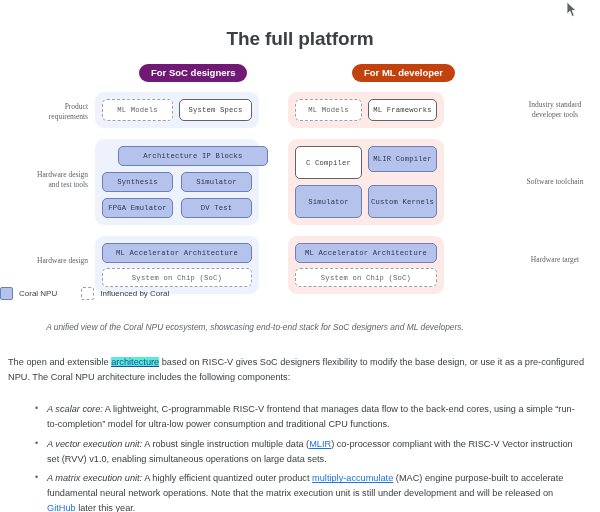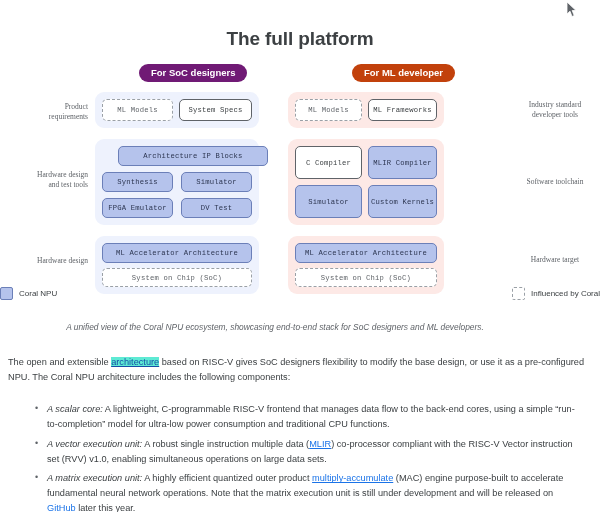--- a/index.html
+++ b/index.html
@@ -71,33 +71,32 @@
     display:flex;
     align-items:center;
     justify-content:center;
     text-align:center;
   }
   .cell.solid  { background:#b5c3ec; border:1px solid #6b7fb8; color:#2c3550; }
   .cell.white  { background:#ffffff; border:1px solid #5f6368; }
   .cell.dashed { background:#ffffff; border:1px dashed #9aa0a6; color:#5f6368; }
 
   
-  .legend { position:absolute; left:0; top:287px; width:600px; display:flex; justify-content:space-between; align-items:center; gap:40px; }
+  .legend { position:absolute; left:0; top:287px; width:600px; display:flex; justify-content:flex-start; align-items:center; gap:24px; }
   .legend-item { display:flex; align-items:center; gap:6px; }
   .swatch { width:13px; height:13px; border-radius:2px; }
   .swatch.solid  { background:#b5c3ec; border:1px solid #6b7fb8; }
   .swatch.dashed { background:#ffffff; border:1px dashed #9aa0a6; }
   .legend-label { font-size:8px; color:#3c4043; }
 
   
   .caption {
     position:absolute; left:0; top:322px; width:510px;
     text-align:center; font-style:italic; font-size:8.4px;
     color:#5f6368;
-    margin-left:20px;
   }
 
   
   .body { position:absolute; left:0; top:355px; width:600px; padding:0 8px; }
   .body p, .body li {
     font-size:9.2px;
     line-height:1.62;
     color:#3c4043;
     margin:0;
   }
@@ -161,21 +160,21 @@
         <div class="cell dashed" style="left:7px; top:32px; width:150px; height:19px;">System on Chip (SoC)</div>
       </div>
 
       <div class="panel red" style="left:288px; top:2px; width:156px; height:36px;">
         <div class="cell dashed" style="left:7px;  top:7px; width:67px; height:22px;">ML Models</div>
         <div class="cell white" style="left:80px; top:7px; width:69px; height:22px;">ML Frameworks</div>
       </div>
 
       <div class="panel red" style="left:288px; top:49px; width:156px; height:86px;">
         <div class="cell white" style="left:7px;  top:7px;  width:67px; height:33px;">C Compiler</div>
-        <div class="cell solid" style="left:80px; top:7px;  width:69px; height:33px;">MLIR Compiler</div>
+        <div class="cell solid" style="left:80px; top:7px;  width:69px; height:26px;">MLIR Compiler</div>
         <div class="cell solid" style="left:7px;  top:46px; width:67px; height:33px;">Simulator</div>
         <div class="cell solid" style="left:80px; top:46px; width:69px; height:33px;">Custom Kernels</div>
       </div>
 
       <div class="panel red" style="left:288px; top:146px; width:156px; height:58px;">
         <div class="cell solid" style="left:7px; top:7px;  width:142px; height:20px;">ML Accelerator Architecture</div>
         <div class="cell dashed" style="left:7px; top:32px; width:142px; height:19px;">System on Chip (SoC)</div>
       </div>
 
     </div>

